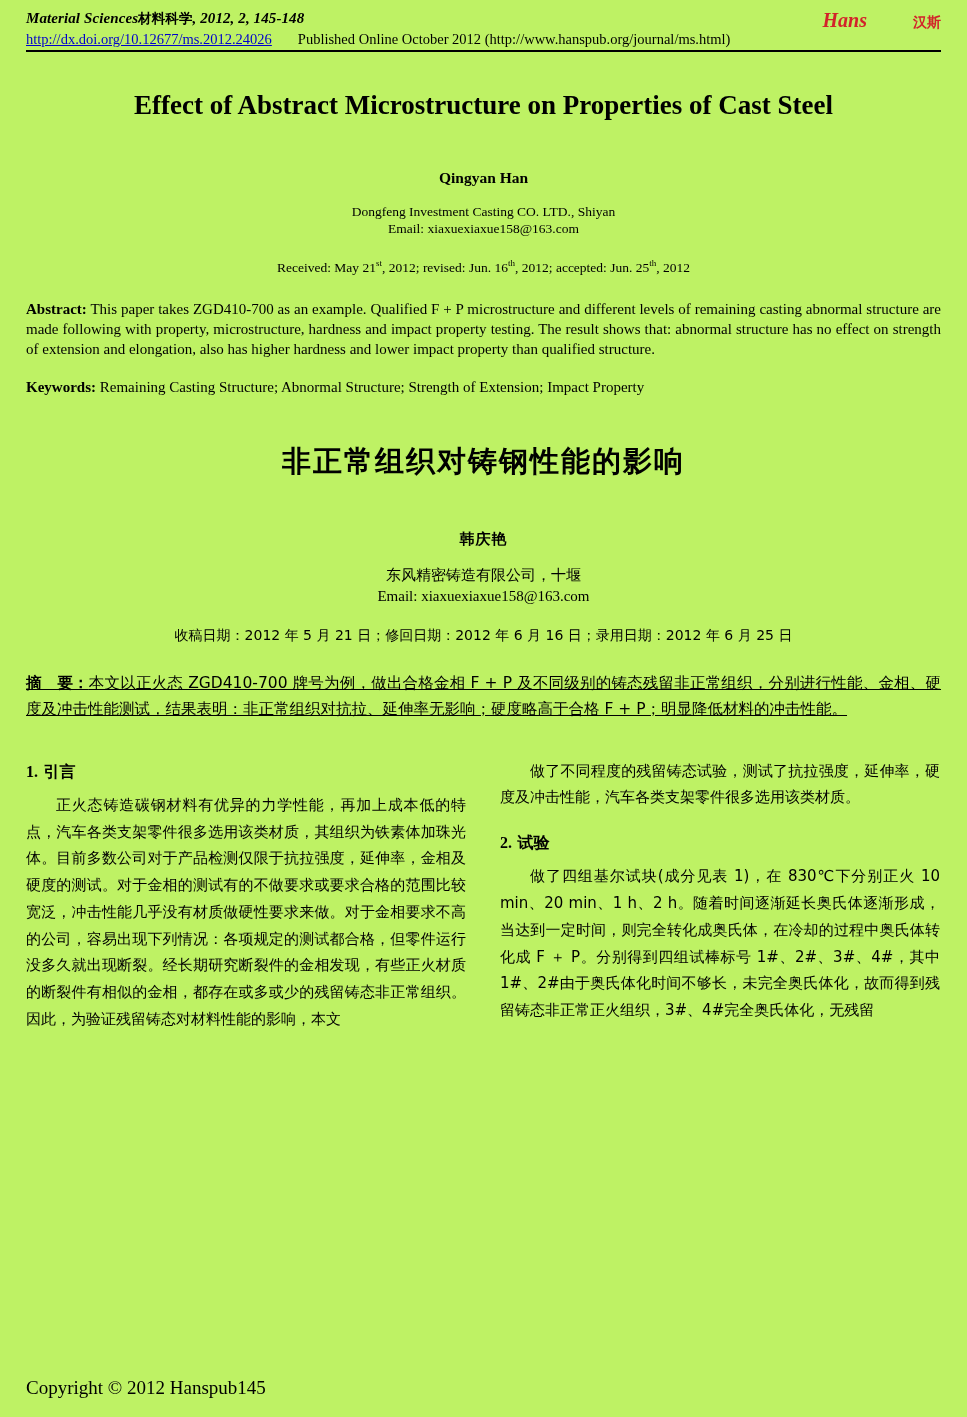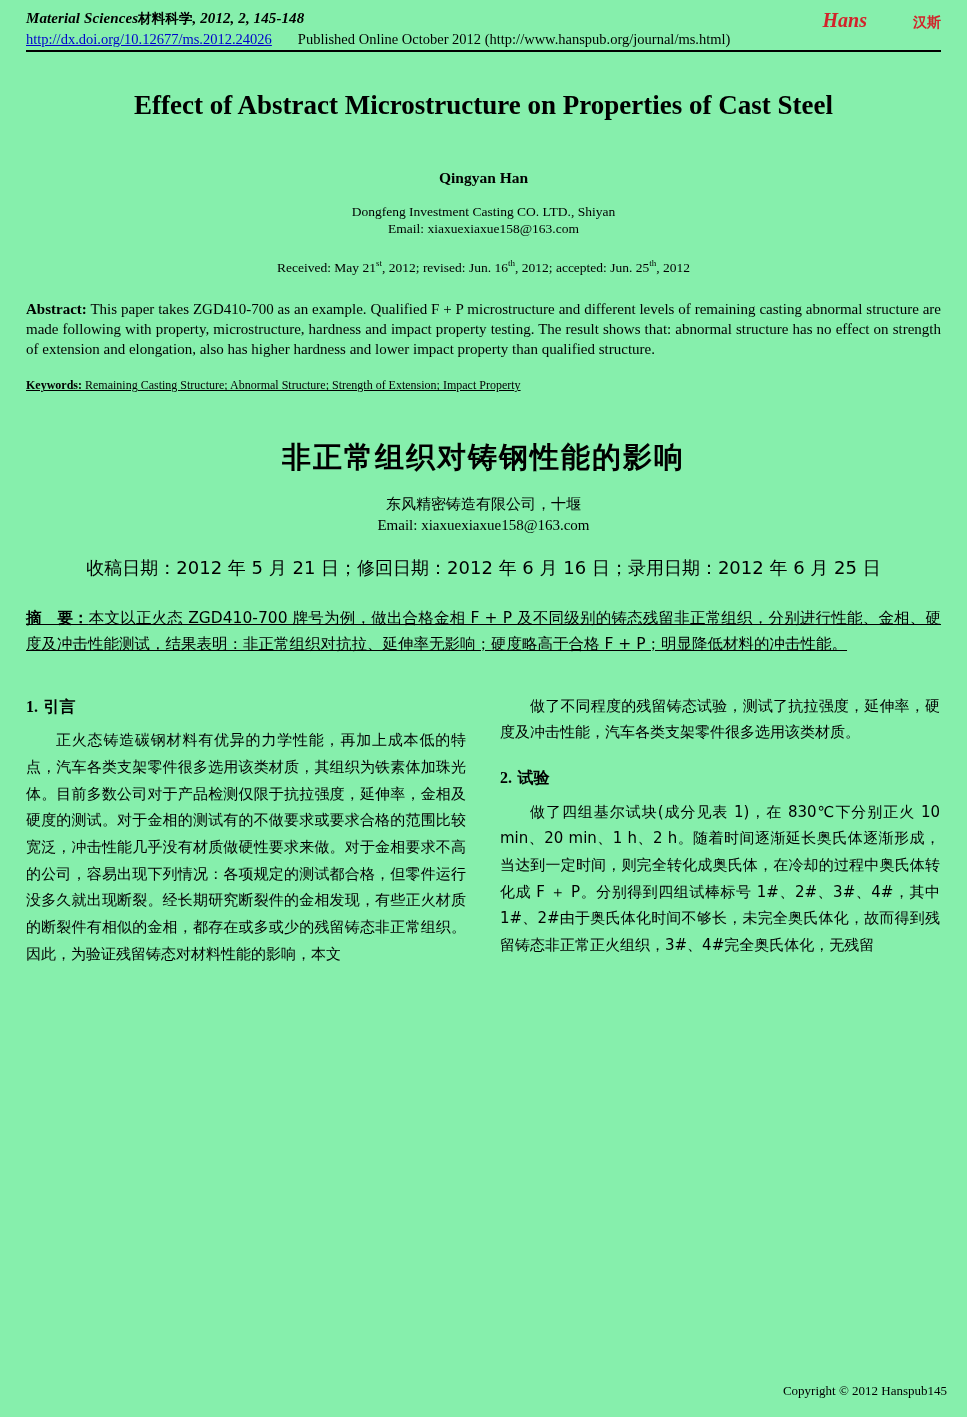--- a/index.html
+++ b/index.html
@@ -4,21 +4,21 @@
 <style>
   html, body {
     margin: 0;
     padding: 0;
     background: #ffffff;
   }
   .page {
     width: 967px;
     height: 1417px;
     position: relative;
-    background: #86efac;
+    background: #bef264;
     font-family: "Liberation Serif", serif;
     color: #000000;
     box-sizing: border-box;
     padding: 10px 26px 0 26px;
     overflow: hidden;
   }
 
   
   .header-rule {
     border-bottom: 2px solid #000;
@@ -105,23 +105,22 @@
   
   .abstract {
     margin-top: 24px;
     font-size: 15px;
     line-height: 1.33;
     text-align: justify;
   }
   .abstract b, .keywords b { font-weight: bold; }
   .keywords {
     margin-top: 19px;
-    font-size: 12px;
+    font-size: 15px;
     line-height: 1.33;
-    text-decoration: underline;
   }
 
   
   .cn-title {
     text-align: center;
     font-family: "DejaVu Sans", sans-serif;
     font-weight: bold;
     font-size: 29px;
     letter-spacing: 2px;
     margin-top: 44px;
@@ -139,21 +138,21 @@
     font-size: 15px;
     line-height: 1.4;
     margin-top: 16px;
     font-family: "DejaVu Sans", sans-serif;
   }
   .cn-affil .mono-line {
     font-family: "Liberation Serif", serif;
   }
   .cn-dates {
     text-align: center;
-    font-size: 18px;
+    font-size: 14px;
     margin-top: 20px;
     font-family: "DejaVu Sans", sans-serif;
   }
 
   .cn-abstract {
     margin-top: 26px;
     font-size: 15.5px;
     line-height: 1.62;
     text-align: justify;
     font-family: "DejaVu Sans", sans-serif;
@@ -197,22 +196,22 @@
     margin-top: 18px;
   }
 
   
   .footer {
     position: absolute;
     left: 26px;
     right: 20px;
     bottom: 18px;
     display: flex;
-    justify-content: flex-end;
-    font-size: 13px;
+    justify-content: flex-start;
+    font-size: 19px;
   }
 </style>
 </head>
 <body>
 
 <div class="page">
 
   <div class="header-rule">
     <div class="header-line1">
       <div class="journal-info">
@@ -239,20 +238,21 @@
   </div>
 
   <div class="abstract">
     <b>Abstract:</b><span> This paper takes ZGD410-700 as an example. Qualified F + P microstructure and different levels of remaining casting abnormal structure are made following with property, microstructure, hardness and impact property testing. The result shows that: abnormal structure has no effect on strength of extension and elongation, also has higher hardness and lower impact property than qualified structure.</span>
   </div>
   <div class="keywords">
     <b>Keywords:</b><span> Remaining Casting Structure; Abnormal Structure; Strength of Extension; Impact Property</span>
   </div>
 
   <div class="cn-title">非正常组织对铸钢性能的影响</div>
+  <div class="cn-author">韩庆艳</div>
   <div class="cn-affil">
     <div>东风精密铸造有限公司，十堰</div>
     <div class="mono-line">Email: xiaxuexiaxue158@163.com</div>
   </div>
   <div class="cn-dates">收稿日期：2012 年 5 月 21 日；修回日期：2012 年 6 月 16 日；录用日期：2012 年 6 月 25 日</div>
 
   <div class="cn-abstract">
     <span class="lbl">摘　要：</span><span>本文以正火态 ZGD410-700 牌号为例，做出合格金相 F + P 及不同级别的铸态残留非正常组织，分别进行性能、金相、硬度及冲击性能测试，结果表明：非正常组织对抗拉、延伸率无影响；硬度略高于合格 F + P；明显降低材料的冲击性能。</span>
   </div>
 

